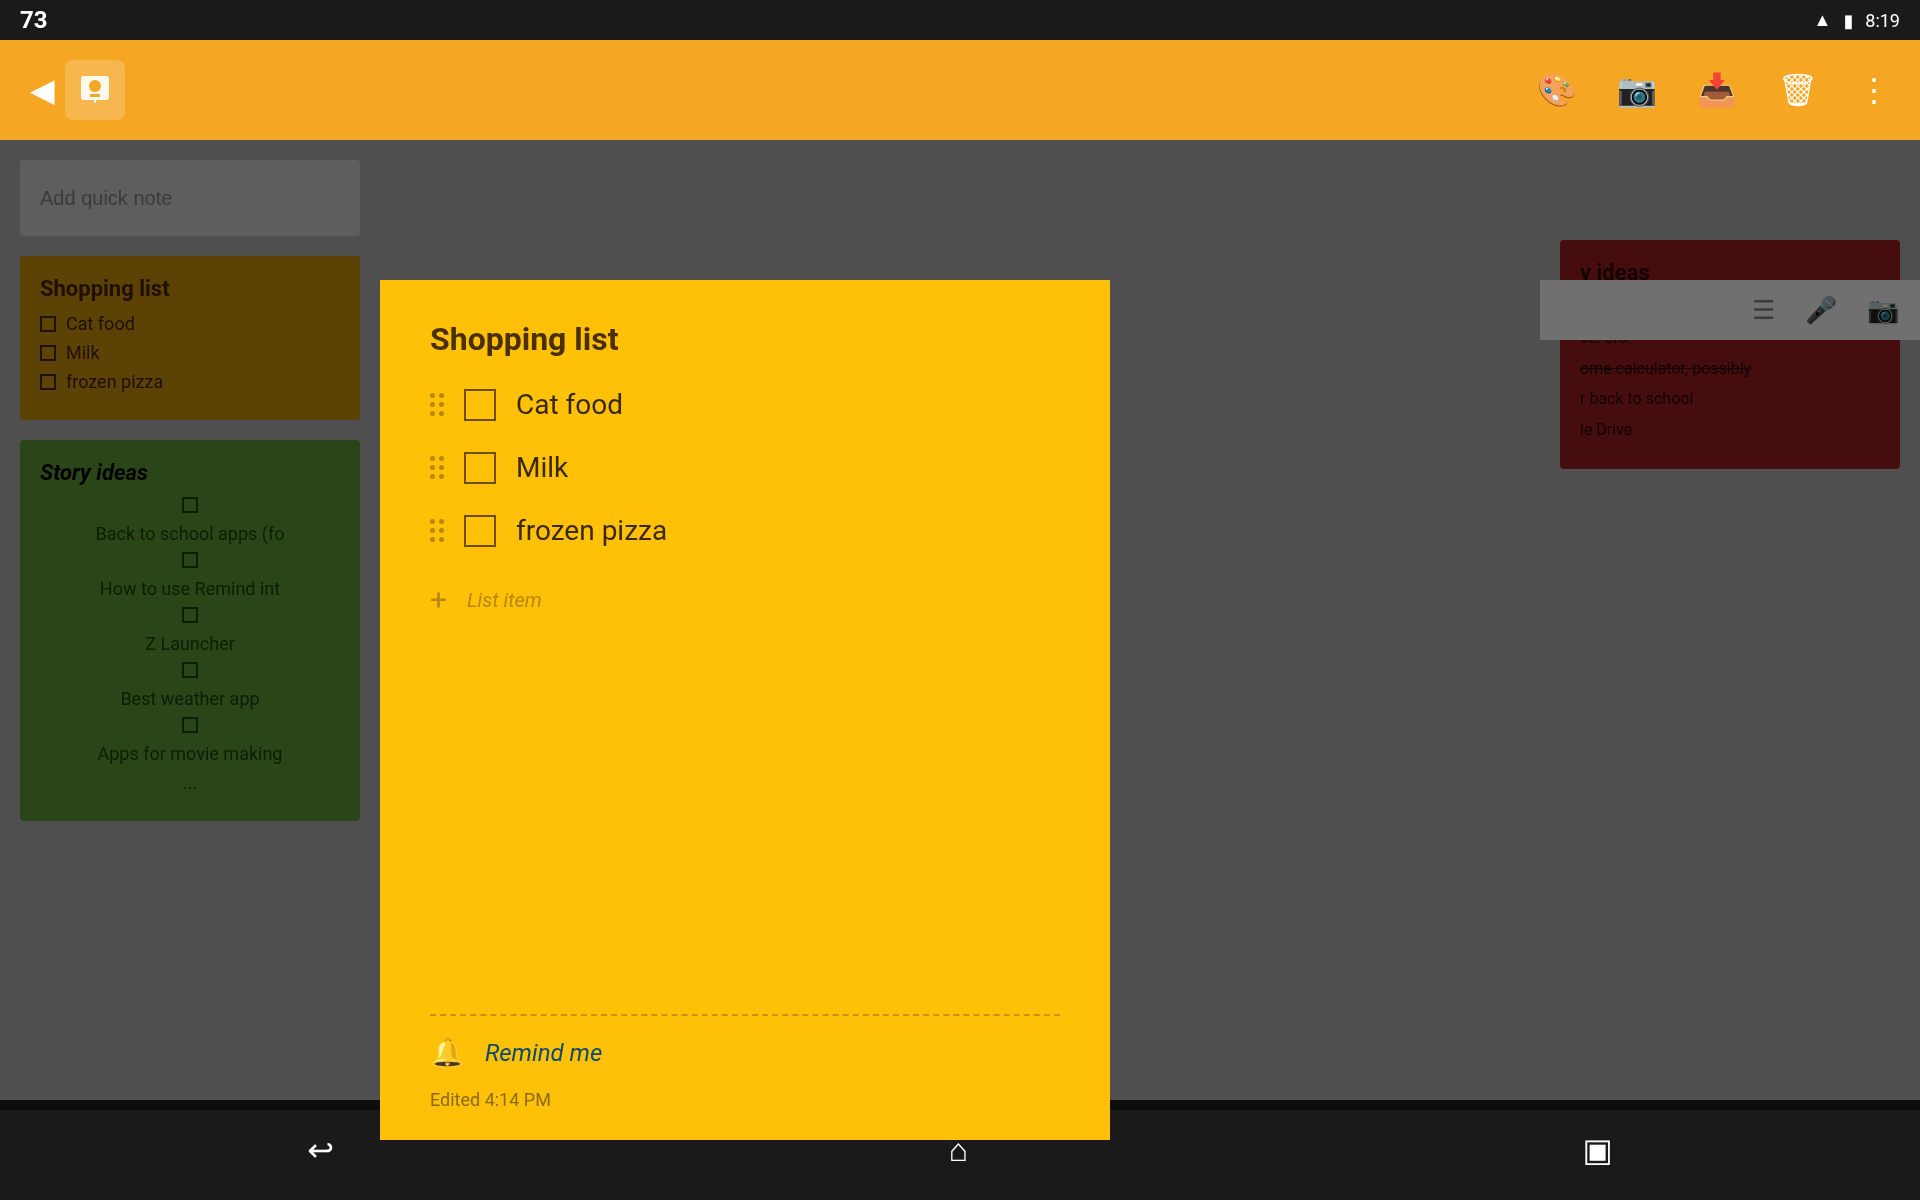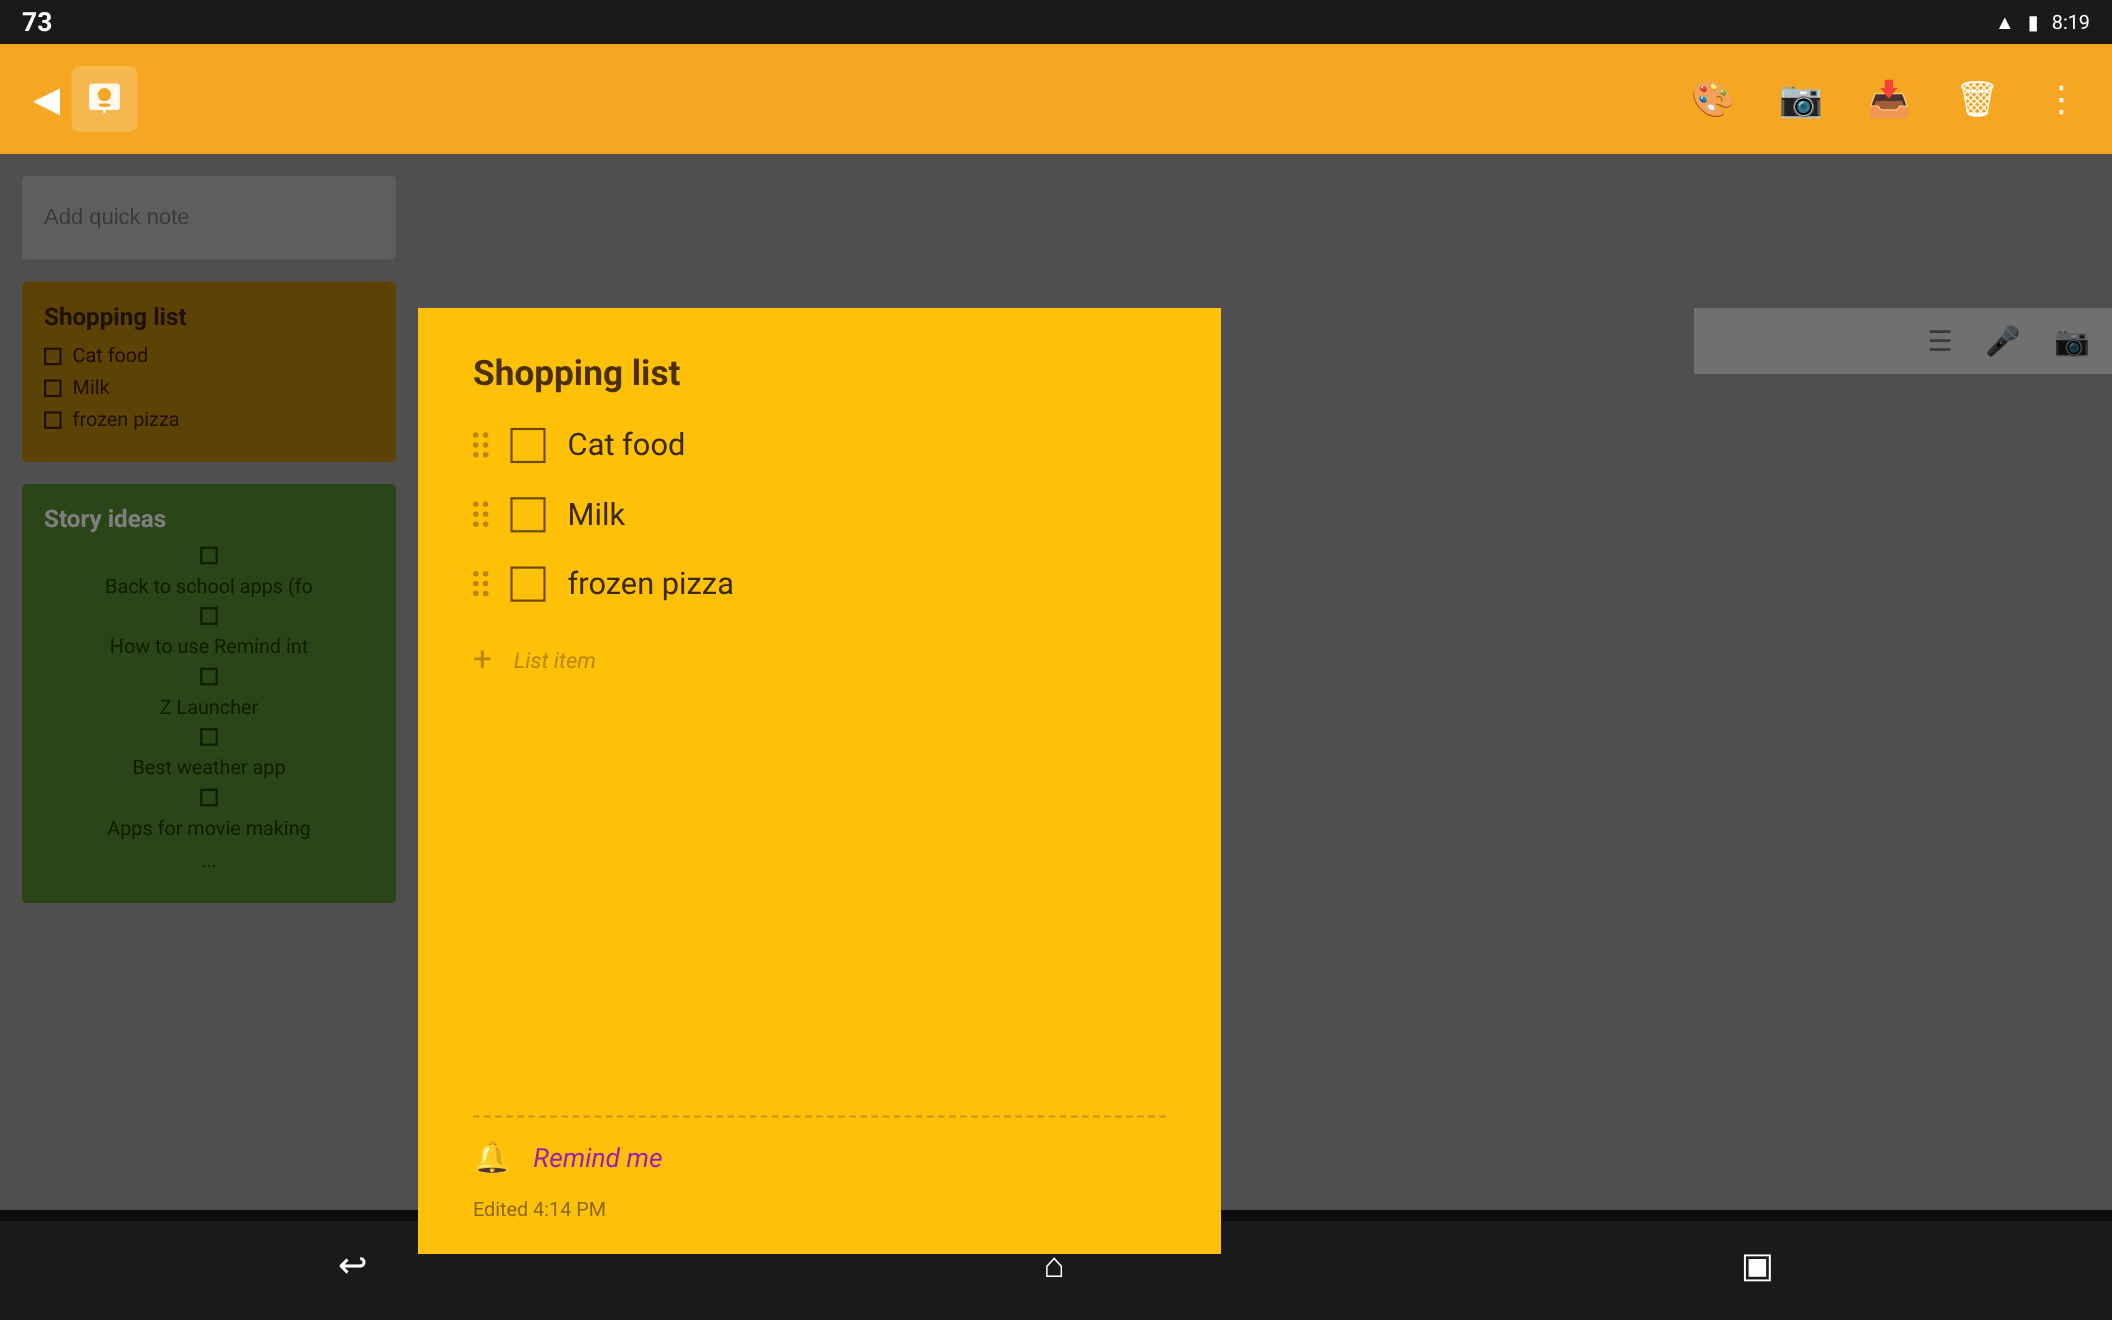--- a/index.html
+++ b/index.html
@@ -126,21 +126,22 @@
     .note-card.green-dark {
       background: #558B2F;
     }
     .note-card .card-title {
       font-size: 22px;
       font-weight: bold;
       color: #3E2000;
       margin-bottom: 12px;
     }
     .note-card.green-dark .card-title {
-      color: #ffffff;
+      color: #000000;
+      font-style: italic;
     }
     .note-card .card-item {
       display: flex;
       align-items: center;
       gap: 10px;
       margin-bottom: 8px;
       font-size: 18px;
       color: #3E2000;
     }
     .note-card.green-dark .card-item {
@@ -287,21 +288,21 @@
       align-items: center;
       gap: 20px;
       margin-bottom: 20px;
     }
     .bell-icon {
       font-size: 28px;
       color: #B8860B;
     }
     .remind-text {
       font-size: 24px;
-      color: #a21caf;
+      color: #0c4a6e;
       font-style: italic;
     }
 
     .edited-time {
       font-size: 18px;
       color: #8B6914;
     }
 
     
     #nav-bar {
@@ -426,20 +427,30 @@
       </div>
     </div>
   </div>
 
   <div id="right-panel-toolbar">
     <span class="panel-icon">☰</span>
     <span class="panel-icon">🎤</span>
     <span class="panel-icon">📷</span>
   </div>
 
+  <div id="right-sidebar">
+    <div class="note-card-right">
+      <div class="card-title">y ideas</div>
+      <div class="card-text">o take on Amazon w/</div>
+      <div class="card-text">ce, etc.</div>
+      <div class="card-text strikethrough">ome calculator, possibly</div>
+      <div class="card-text">r back to school</div>
+      <div class="card-text">le Drive</div>
+    </div>
+  </div>
 
   <div id="overlay"></div>
 
   <div id="note-modal">
     <div class="modal-title">Shopping list</div>
 
     <div class="checklist-item">
       <div class="handle-dots">
         <div class="handle-row">
             <div class="dot"></div>

